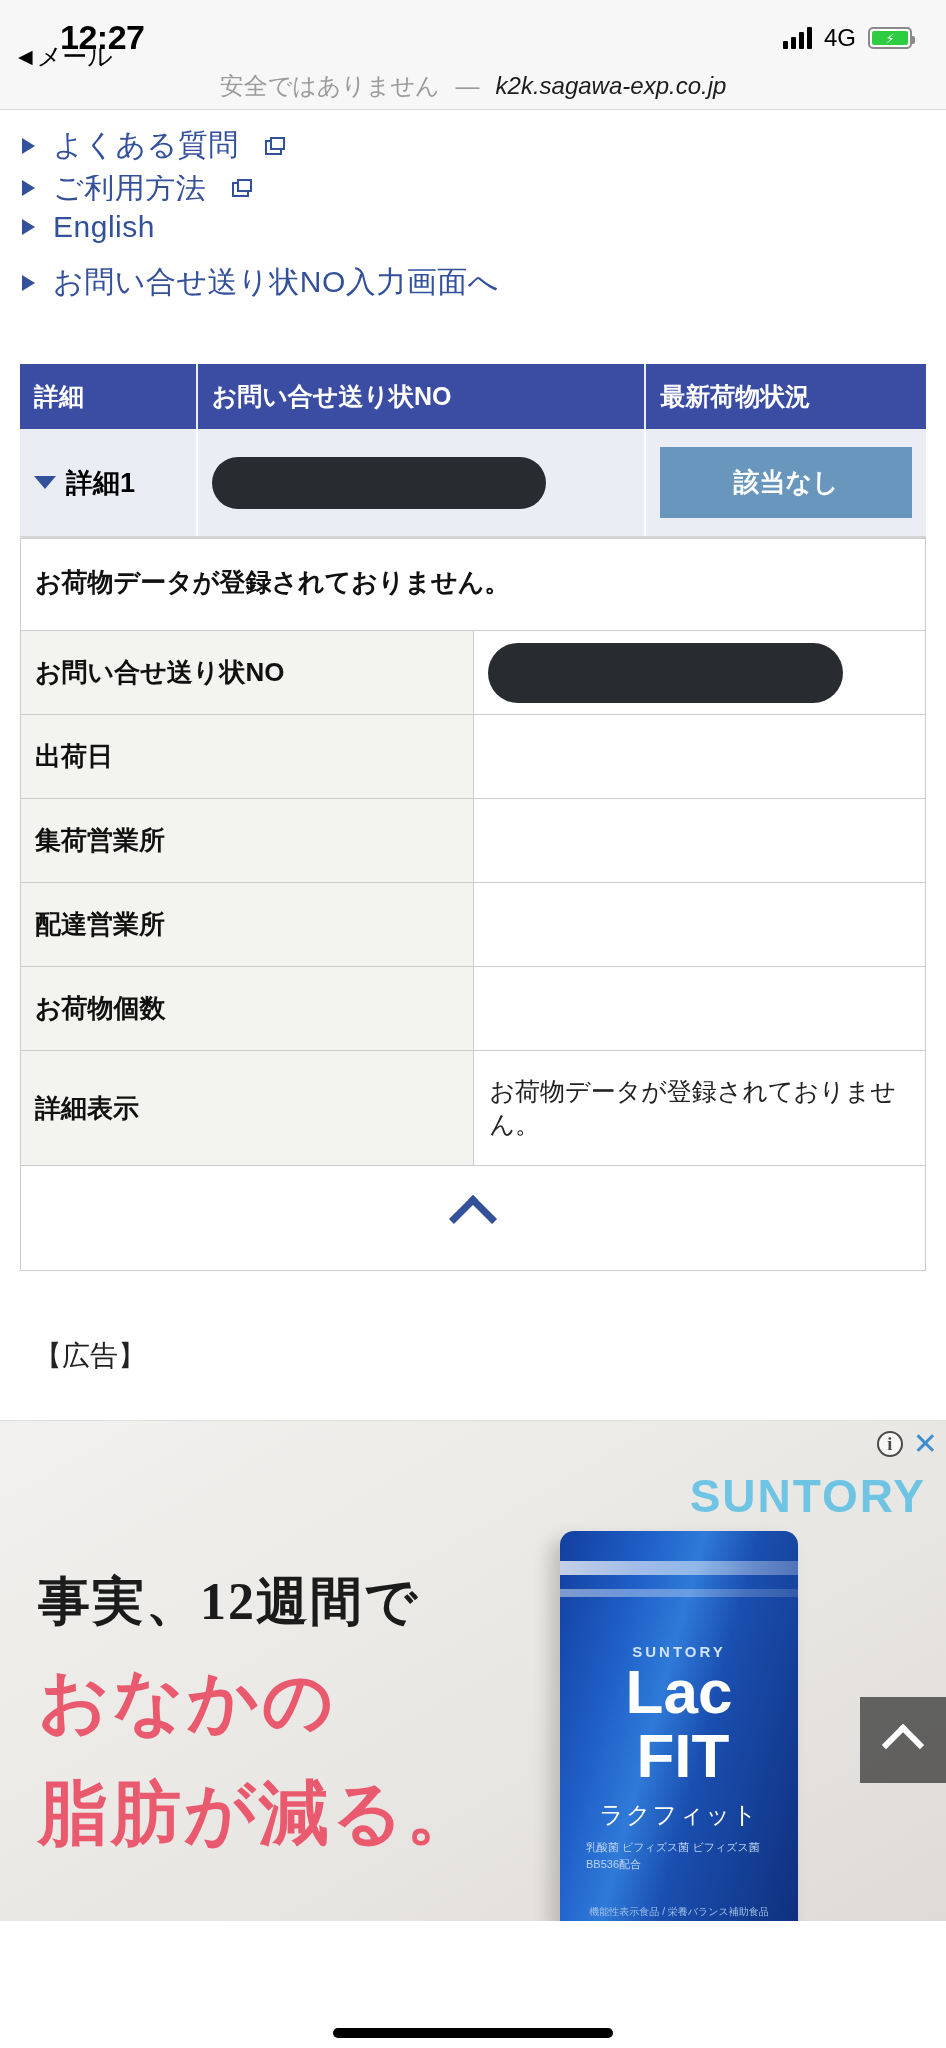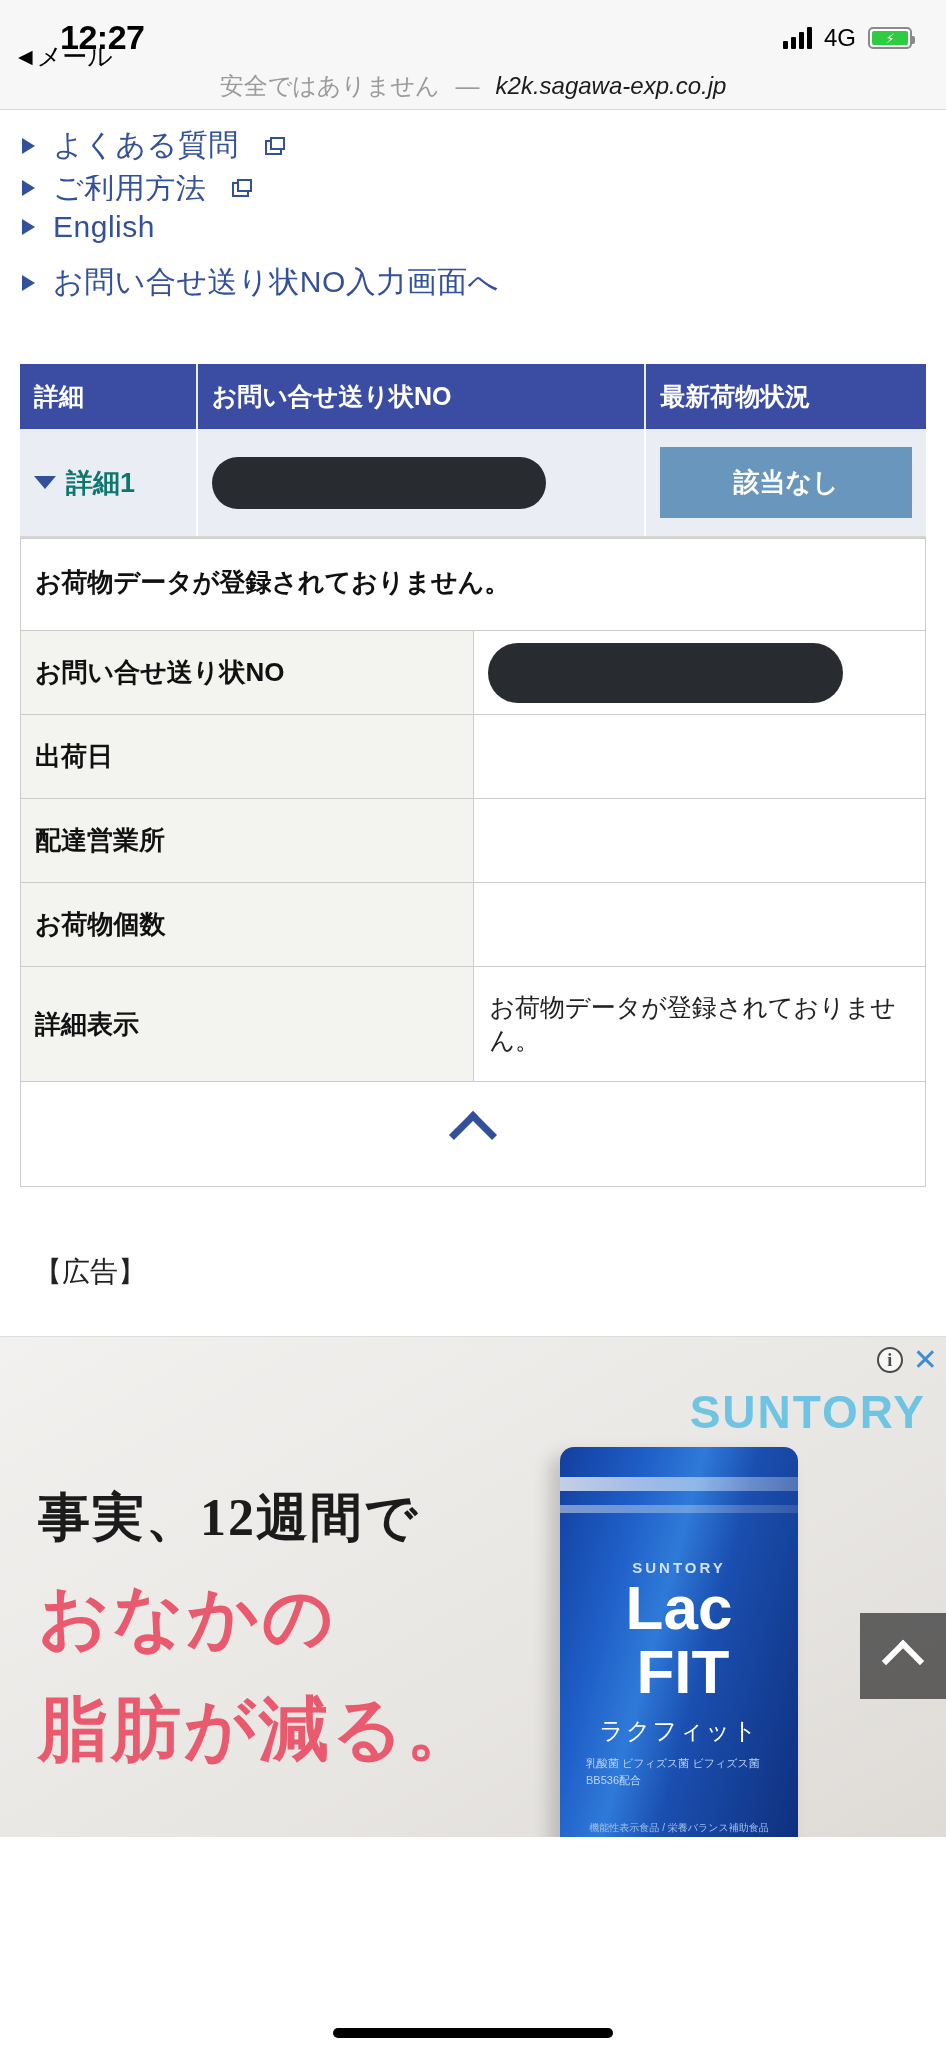--- a/index.html
+++ b/index.html
@@ -97,21 +97,21 @@
   .col-status{ width:31%; }
 
   .rowbody td{
     background:#eaedf3; padding:18px 14px; vertical-align:middle;
     border-right:2px solid #ffffff; border-bottom:2px solid #d6d6d6;
   }
   .rowbody td:last-child{ border-right:none; }
 
   .detail-link{
     display:flex; align-items:center; gap:10px;
-    color:#0f766e; font-size:27px; font-weight:bold;
+    color:#000000; font-size:27px; font-weight:bold;
   }
   .chev-down{
     width:0;height:0;border-left:11px solid transparent;border-right:11px solid transparent;
     border-top:13px solid #33509b;
   }
   .redact{
     background:#282c30; border-radius:40px; height:52px; width:80%;
   }
   .redact.wide{ width:84%; height:60px; }
   .badge{
@@ -318,20 +318,24 @@
         <td class="lbl">お問い合せ送り状NO</td>
         <td class="val redacted">
           <div class="redact wide"></div>
         </td>
       </tr>
       <tr>
         <td class="lbl">出荷日</td>
         <td class="val"></td>
       </tr>
       <tr>
+        <td class="lbl">集荷営業所</td>
+        <td class="val"></td>
+      </tr>
+      <tr>
         <td class="lbl">配達営業所</td>
         <td class="val"></td>
       </tr>
       <tr>
         <td class="lbl">お荷物個数</td>
         <td class="val"></td>
       </tr>
       <tr>
         <td class="lbl">詳細表示</td>
         <td class="val">お荷物データが登録されておりません。</td>

